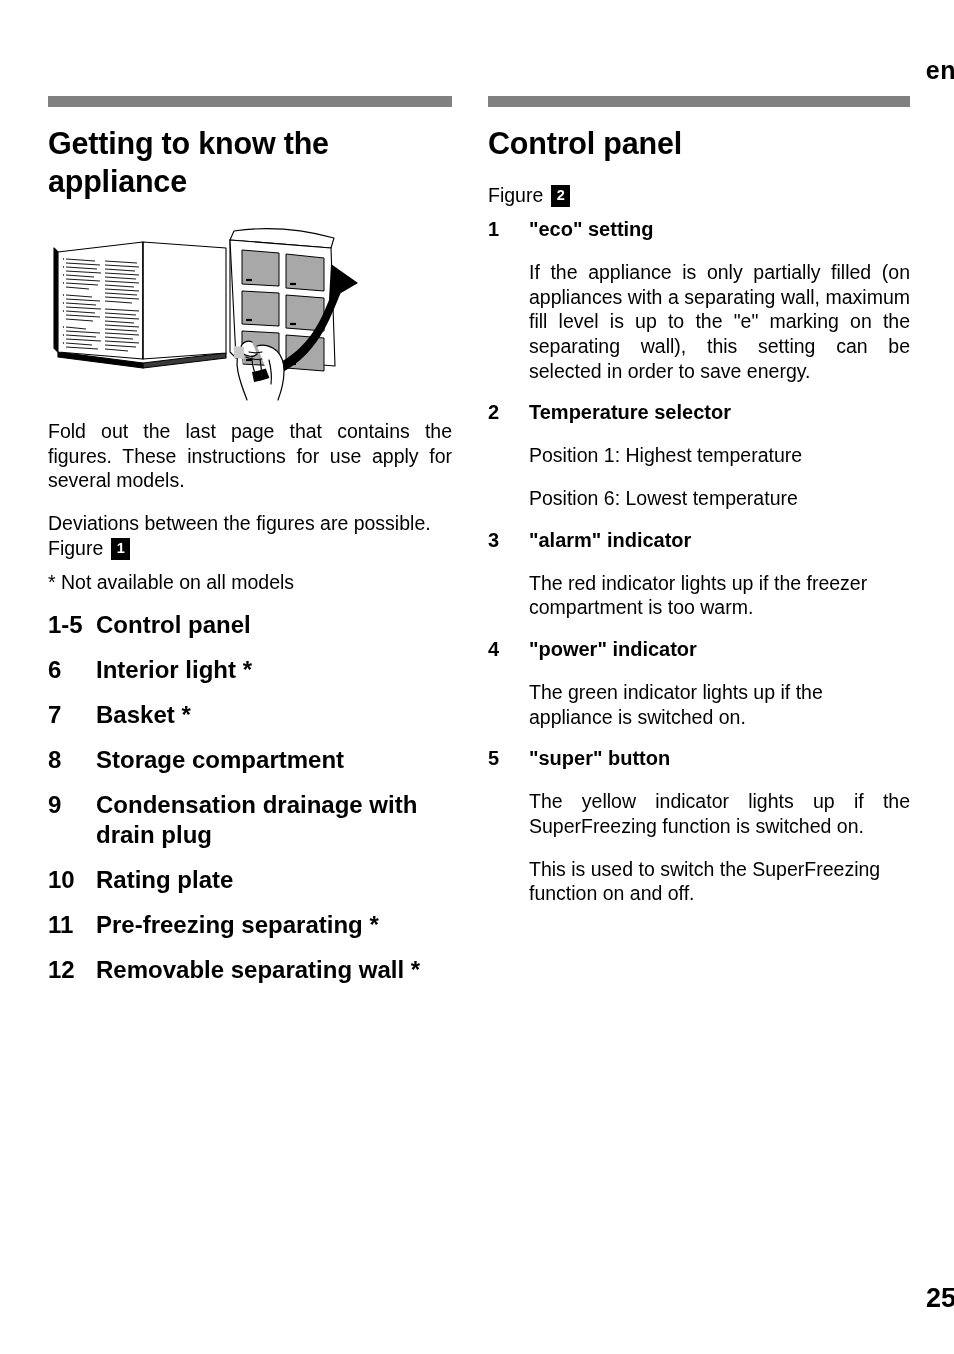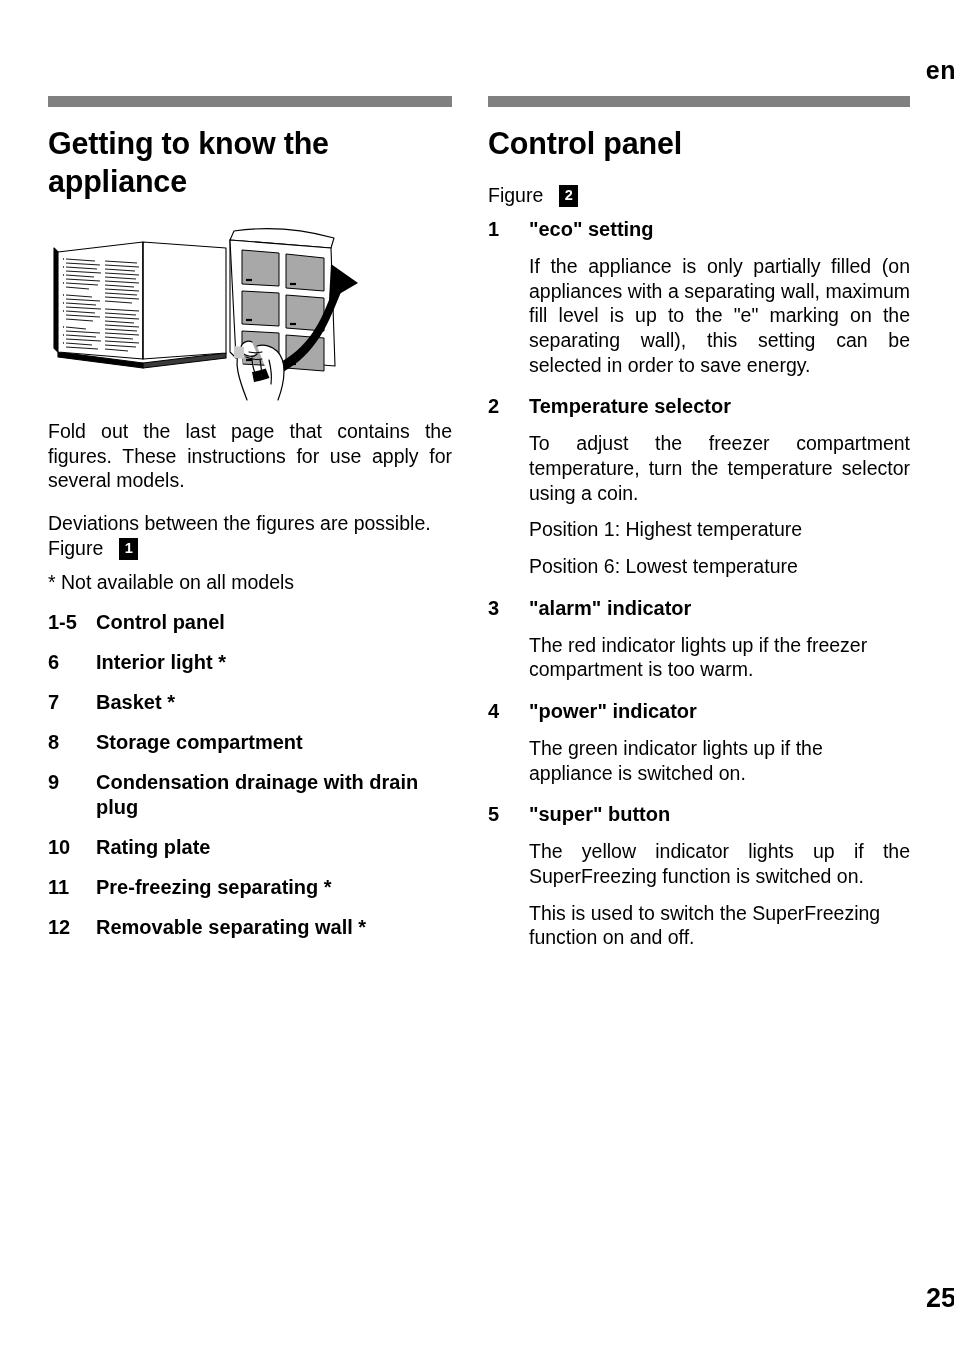--- a/index.html
+++ b/index.html
@@ -67,41 +67,41 @@
   }
   p.body.last-left { text-align: left; }
   p.gap { margin-top: 18px; }
 
   .figure-line {
     font-size: 19.5px;
     line-height: 1.265;
     margin: 0;
     display: flex;
     align-items: center;
-    gap: 16px;
+    gap: 8px;
   }
   .fig-badge {
     display: inline-block;
     background: #000000;
     color: #ffffff;
     font-size: 14.5px;
     font-weight: bold;
     line-height: 1;
     padding: 3px 5px 4px 5px;
     min-width: 9px;
     text-align: center;
     position: relative;
     top: 1px;
   }
 
   
   .item-list { margin: 0; padding: 0; }
   .item-row {
     display: flex;
-    font-size: 20px;
+    font-size: 24px;
     font-weight: bold;
     line-height: 1.25;
     margin-top: 15px;
   }
   .item-row .num {
     flex: 0 0 48px;
     white-space: nowrap;
   }
   .item-row .txt { flex: 1 1 auto; }
 
@@ -111,21 +111,21 @@
     display: flex;
     font-size: 20px;
     font-weight: bold;
     line-height: 1.25;
   }
   .num-head .num { flex: 0 0 41px; }
   .num-head .txt { flex: 1 1 auto; }
   .num-body {
     margin-left: 41px;
   }
-  .num-body p.body { text-align: justify; margin-top: 12px; }
+  .num-body p.body { text-align: justify; }
   .num-body p.body.ragged { text-align: left; }
 
   
   .page-number {
     position: absolute;
     right: 44px;
     bottom: 42px;
     font-size: 27px;
     font-weight: bold;
     line-height: 1;
@@ -338,21 +338,20 @@
         <p class="body gap">If the appliance is only partially filled (on appliances with a separating wall, maximum fill level is up to the "e" marking on the separating wall), this setting can be selected in order to save energy.</p>
       </div>
     </div>
 
     <div class="num-block" style="margin-top:17px;">
       <div class="num-head">
         <span class="num">2</span>
         <span class="txt">Temperature selector</span>
       </div>
       <div class="num-body">
-        <p class="body gap">To adjust the freezer compartment temperature, turn the temperature selector using a coin.</p>
         <p class="body ragged gap">Position 1: Highest temperature</p>
         <p class="body ragged gap">Position 6: Lowest temperature</p>
       </div>
     </div>
 
     <div class="num-block" style="margin-top:17px;">
       <div class="num-head">
         <span class="num">3</span>
         <span class="txt">"alarm" indicator</span>
       </div>

